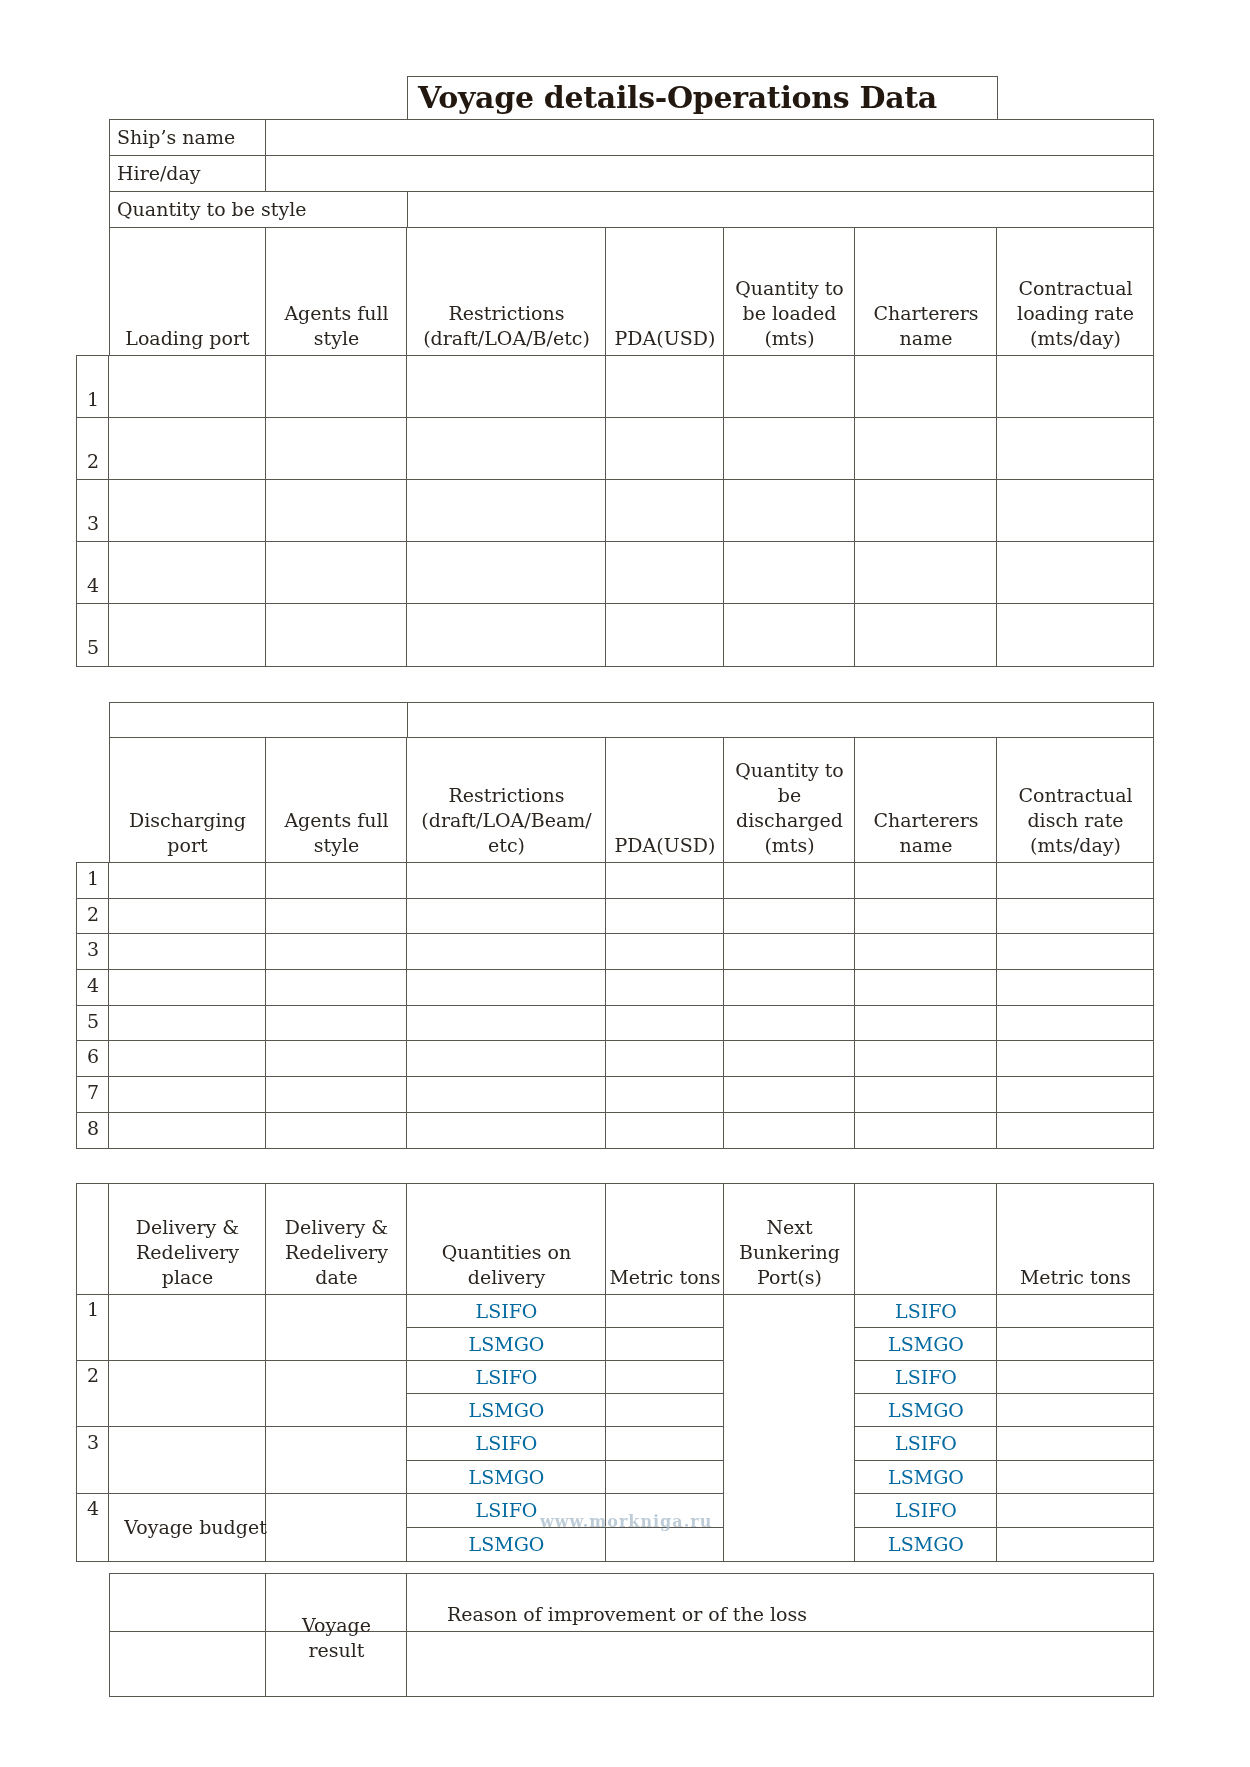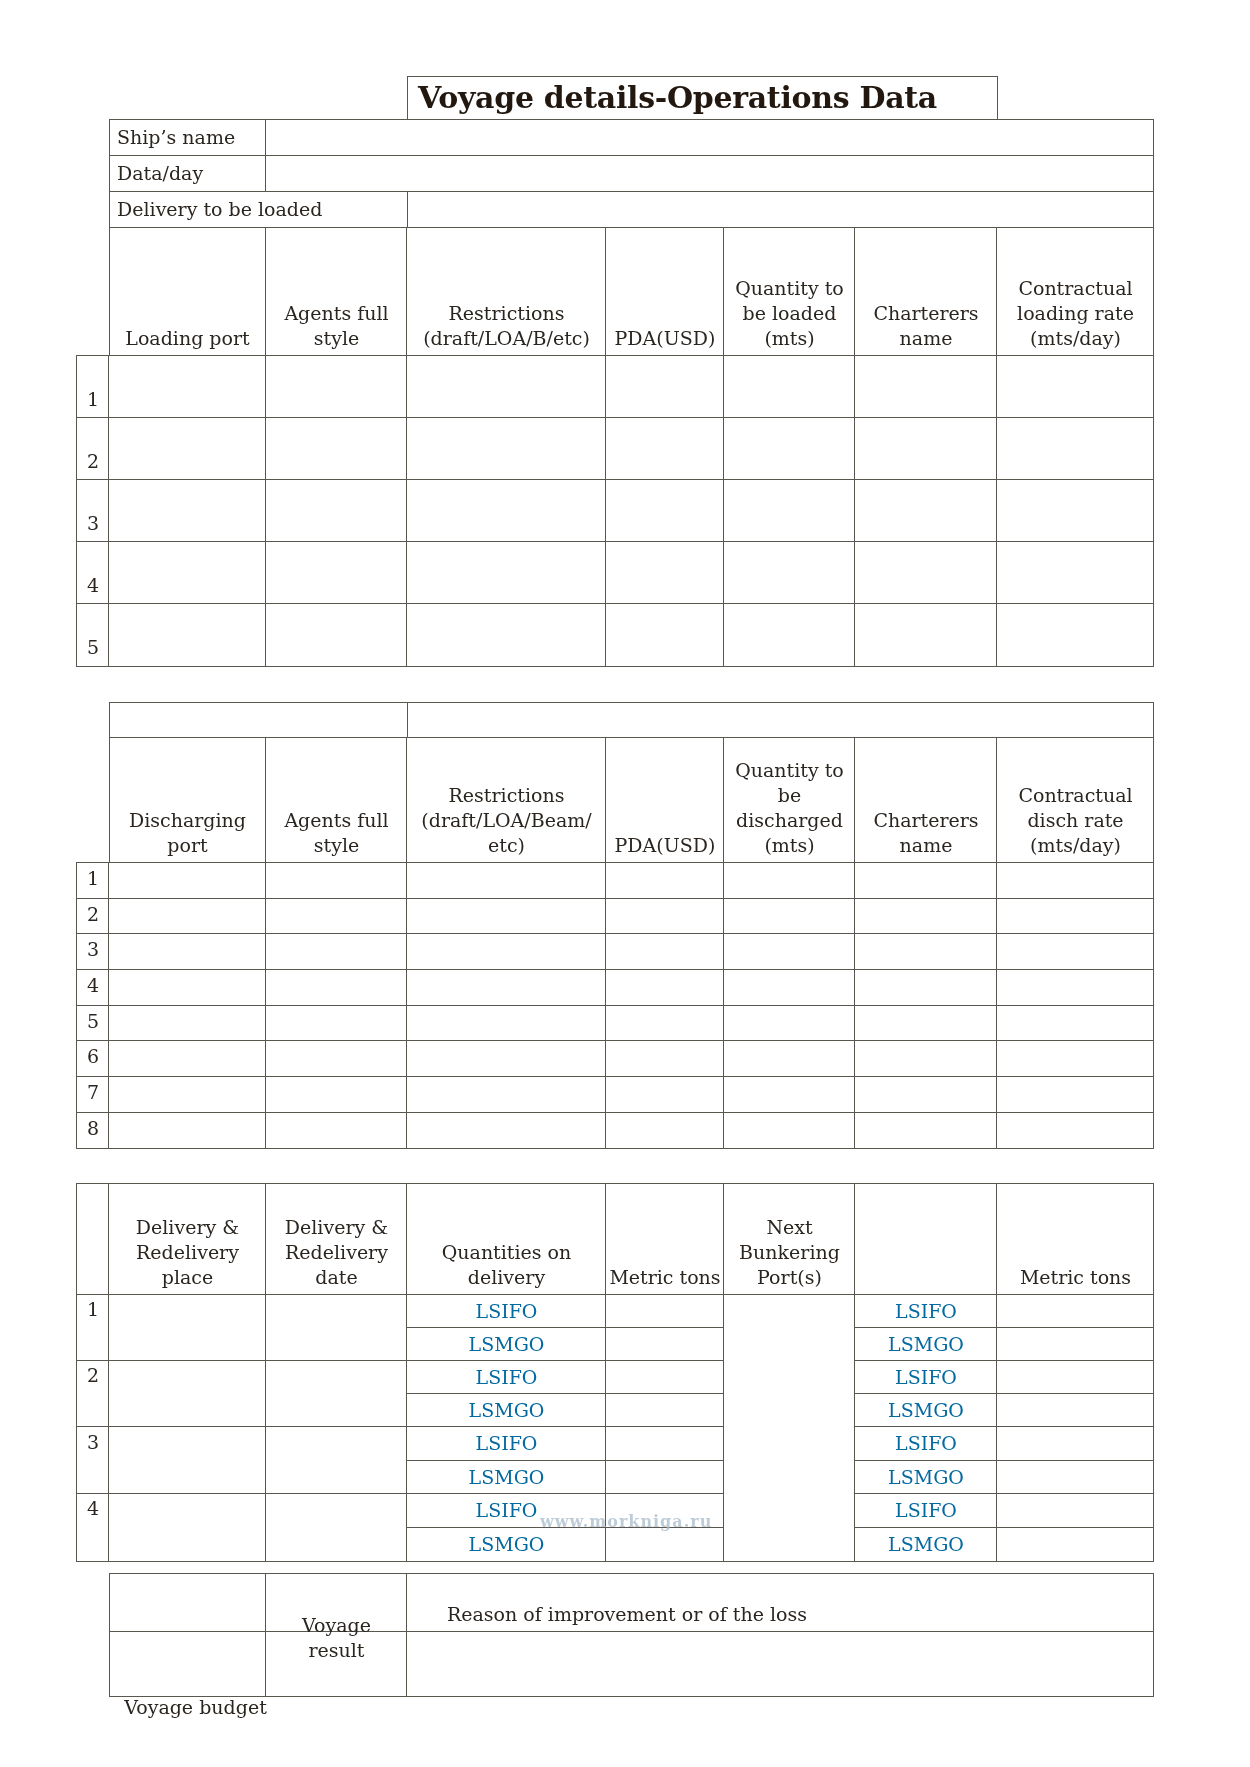--- a/index.html
+++ b/index.html
@@ -24,25 +24,25 @@
 <body>
 
 <div class="title">Voyage details-Operations Data</div>
 
 <div>
   <div class="cell" style="left:109px;top:119px;width:157px;height:37px;"></div>
   <div class="lbl" style="left:117px;top:125px;">Ship’s name</div>
   <div class="cell" style="left:265px;top:119px;width:889px;height:37px;"></div>
 
   <div class="cell" style="left:109px;top:155px;width:157px;height:37px;"></div>
-  <div class="lbl" style="left:117px;top:161px;">Data/day</div>
+  <div class="lbl" style="left:117px;top:161px;">Hire/day</div>
   <div class="cell" style="left:265px;top:155px;width:889px;height:37px;"></div>
 
   <div class="cell" style="left:109px;top:191px;width:299px;height:37px;"></div>
-  <div class="lbl" style="left:117px;top:197px;">Delivery to be loaded</div>
+  <div class="lbl" style="left:117px;top:197px;">Quantity to be style</div>
   <div class="cell" style="left:407px;top:191px;width:747px;height:37px;"></div>
 </div>
 
 <div>
   <div class="cell" style="left:109px;top:227px;width:1045px;height:129px;"></div>
   <div class="cell" style="left:76px;top:355px;width:1078px;height:312px;"></div>
 
   <div class="hline" style="left:76px;top:417px;width:1078px;"></div>
   <div class="hline" style="left:76px;top:479px;width:1078px;"></div>
   <div class="hline" style="left:76px;top:541px;width:1078px;"></div>
@@ -201,20 +201,20 @@
   <div class="sub" style="left:855px;top:1527px;width:142px;height:34px;">LSMGO</div>
 </div>
 
 <div class="watermark">www.morkniga.ru</div>
 
 <div>
   <div class="cell" style="left:109px;top:1573px;width:1045px;height:124px;"></div>
   <div class="hline" style="left:109px;top:1631px;width:1045px;"></div>
   <div class="vline" style="left:265px;top:1573px;height:124px;"></div>
   <div class="vline" style="left:406px;top:1573px;height:124px;"></div>
-  <div class="hdr" style="left:109px;top:1666px;width:173px;height:58px;">Voyage budget</div>
+  <div class="hdr" style="left:109px;top:1486px;width:173px;height:58px;">Voyage budget</div>
   <div class="hdr" style="left:266px;top:1573px;width:141px;height:58px;margin-top:36px;">Voyage
 result</div>
   <div class="hdr" style="left:407px;top:1573px;width:440px;height:58px;">Reason of improvement or of the loss</div>
   <div style="position:absolute;left:110px;top:1633px;width:155px;height:62px;"></div>
   <div style="position:absolute;left:267px;top:1633px;width:139px;height:62px;"></div>
   <div style="position:absolute;left:408px;top:1633px;width:745px;height:62px;"></div>
 </div>
 
 </body></html>

